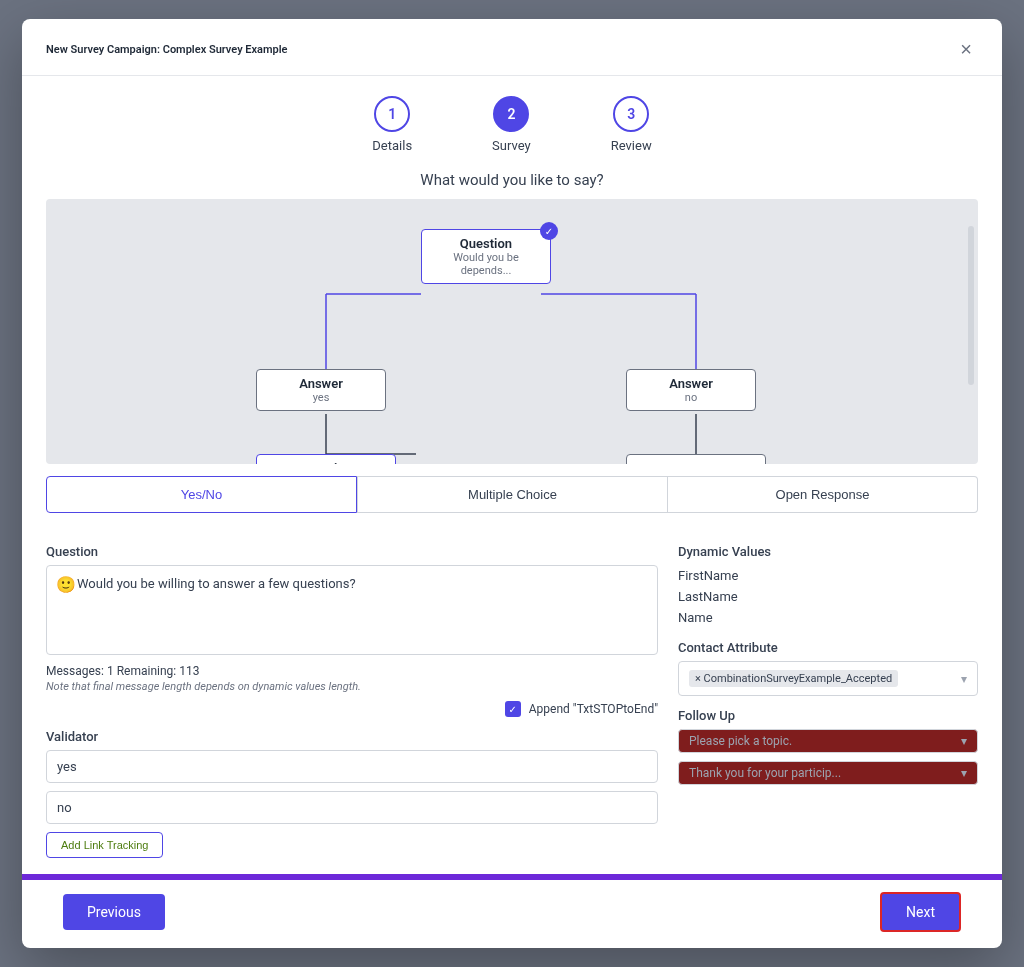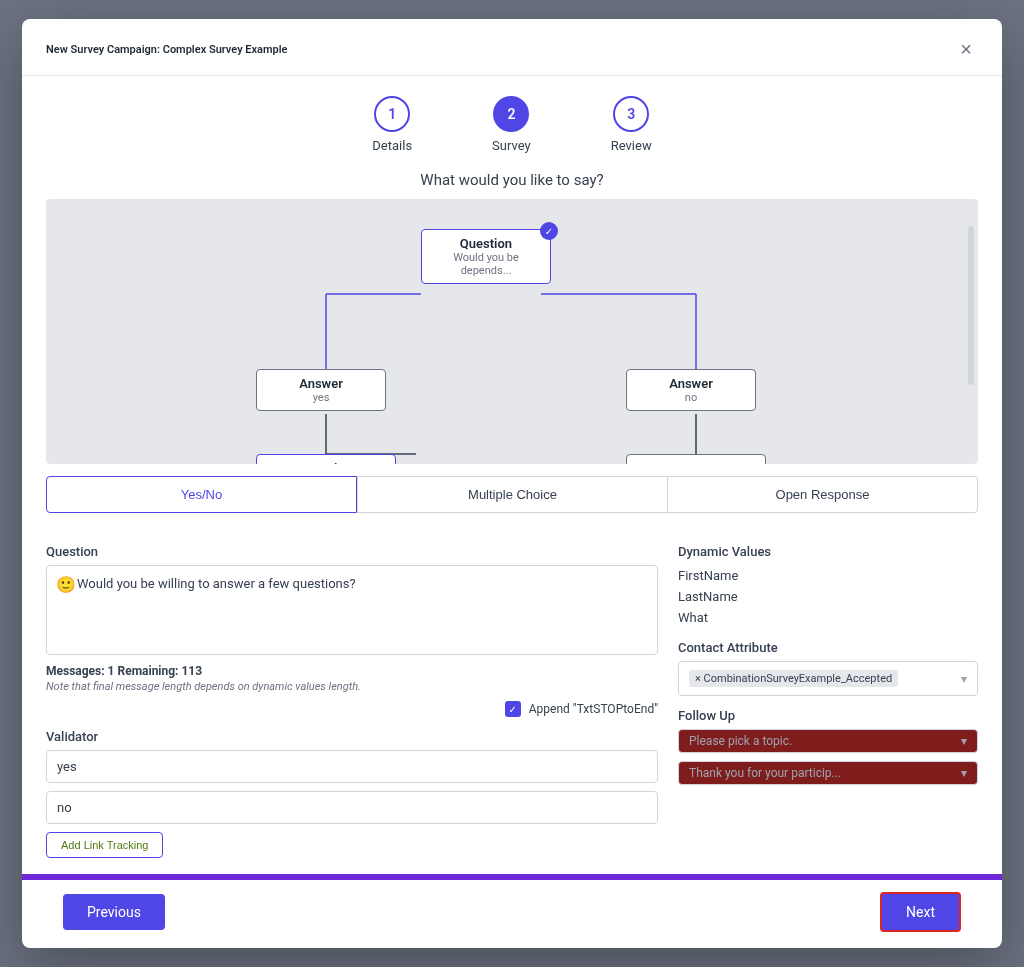--- a/index.html
+++ b/index.html
@@ -281,21 +281,21 @@
     }
 
     .textarea-content {
       padding-left: 30px;
     }
 
     .message-info {
       font-size: 12px;
       color: #374151;
       margin-top: 6px;
-      font-weight: 700;
+      font-weight: 400;
     }
 
     .message-note {
       font-size: 11px;
       color: #6b7280;
       font-style: italic;
       margin-top: 2px;
     }
 
     .append-row {
@@ -568,21 +568,21 @@
 
         <button class="add-link-btn">Add Link Tracking</button>
       </div>
 
       <div class="right-panel">
 
         <div class="dynamic-values">
           <div class="field-label">Dynamic Values</div>
           <div class="dv-item">FirstName</div>
           <div class="dv-item">LastName</div>
-          <div class="dv-item">What</div>
+          <div class="dv-item">Name</div>
         </div>
 
         <div class="contact-attr">
           <div class="field-label">Contact Attribute</div>
           <div class="select-field">
             <span class="select-tag">
               <span>× CombinationSurveyExample_Accepted</span>
             </span>
             <span class="chevron-down">▾</span>
           </div>

